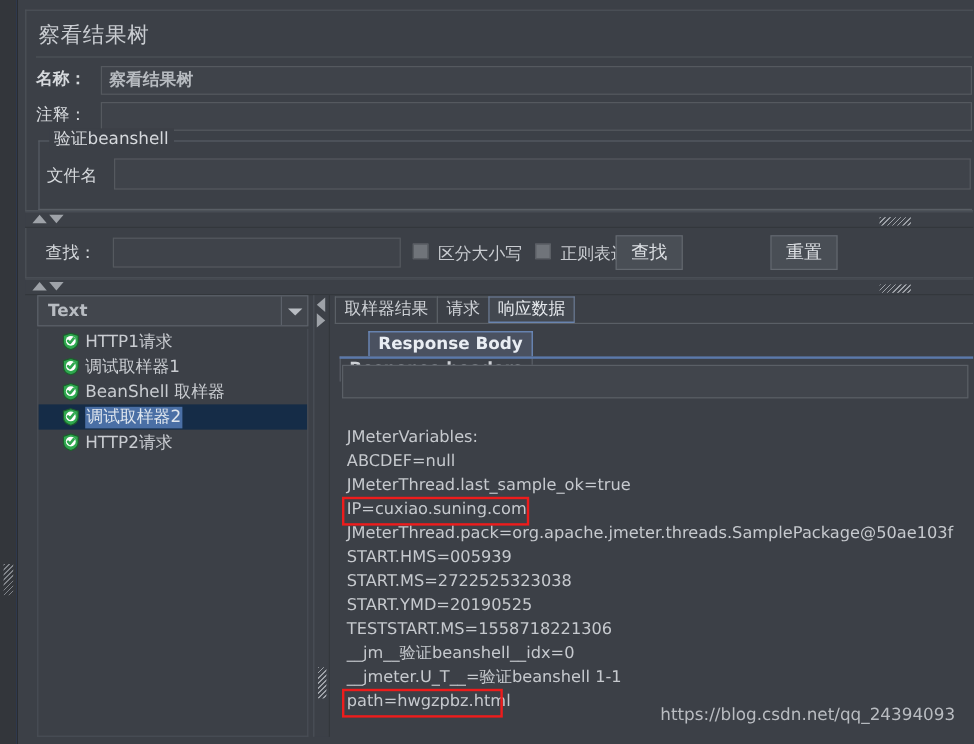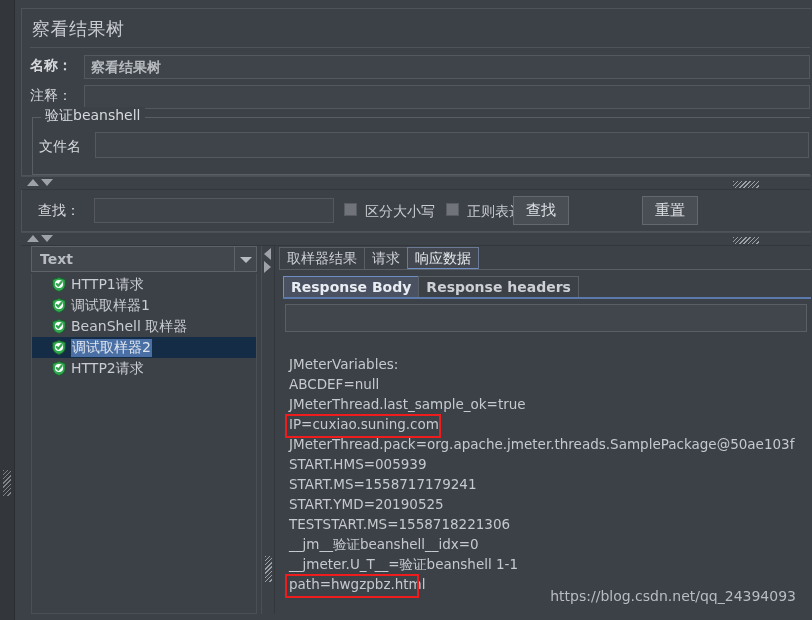--- a/index.html
+++ b/index.html
@@ -331,21 +331,21 @@
     position: absolute;
     left: 0; top: 23px;
     width: 532px; height: 1px;
     background: #5a5f66;
   }
 
   .subtabstrip {
     position: absolute;
     left: 4px; top: 30px;
     height: 22px;
-    display: flex; align-items: flex-end;
+    display: flex; align-items: flex-end; flex-direction: column;
   }
   .subtab {
     height: 22px;
     padding: 0 7px;
     background: #3c4047;
     border: 1px solid #5a5f66;
     border-bottom: none;
     color: #cdd0d5;
     font-size: 14px;
     font-weight: bold;
@@ -554,21 +554,21 @@
 
         <div class="resp-field"></div>
 
         <div class="resp-body" id="resp-body">
             <div class="resp-line">JMeterVariables:</div>
             <div class="resp-line">ABCDEF=null</div>
             <div class="resp-line">JMeterThread.last_sample_ok=true</div>
             <div class="resp-line boxed" style="--bw: 152px;">IP=cuxiao.suning.com</div>
             <div class="resp-line">JMeterThread.pack=org.apache.jmeter.threads.SamplePackage@50ae103f</div>
             <div class="resp-line">START.HMS=005939</div>
-            <div class="resp-line">START.MS=1558717179241</div>
+            <div class="resp-line">START.MS=2722525323038</div>
             <div class="resp-line">START.YMD=20190525</div>
             <div class="resp-line">TESTSTART.MS=1558718221306</div>
             <div class="resp-line">__jm__验证beanshell__idx=0</div>
             <div class="resp-line">__jmeter.U_T__=验证beanshell 1-1</div>
             <div class="resp-line boxed" style="--bw: 130px;">path=hwgzpbz.html</div>
           </div>
       </div>
     </div>
 
     <div class="watermark">https://blog.csdn.net/qq_24394093</div>

